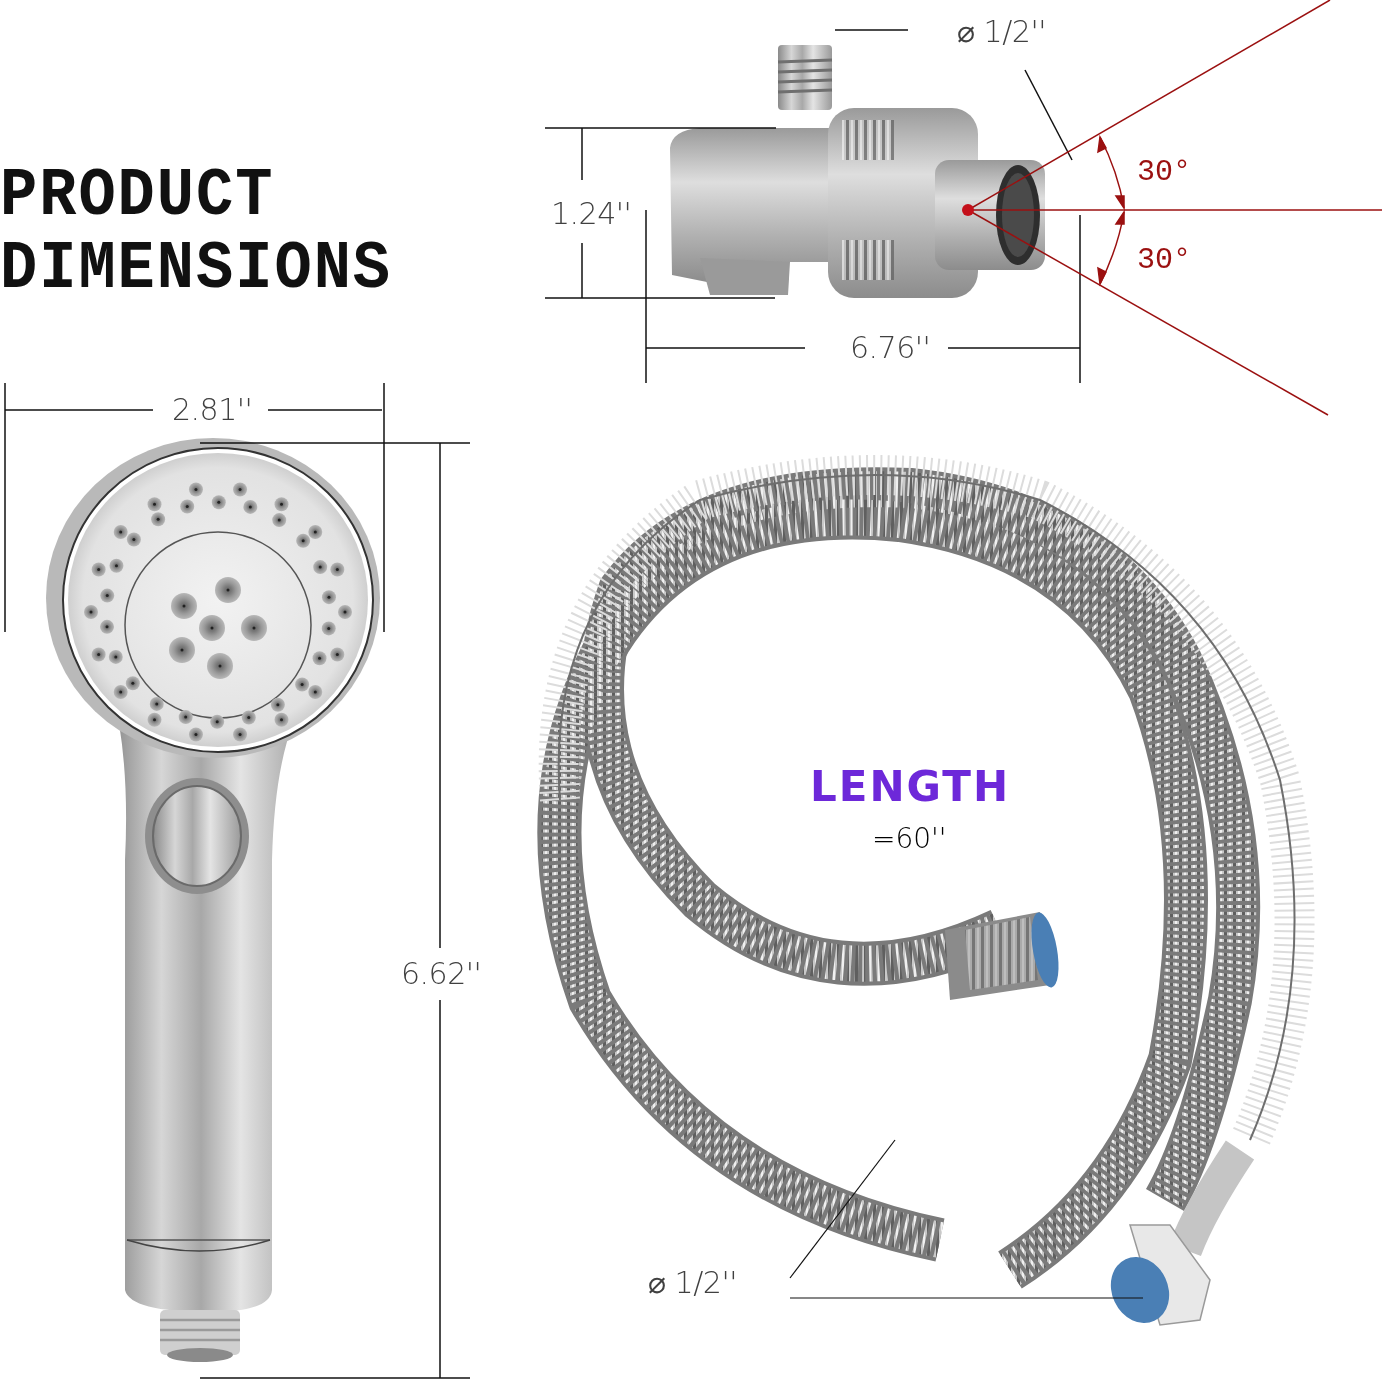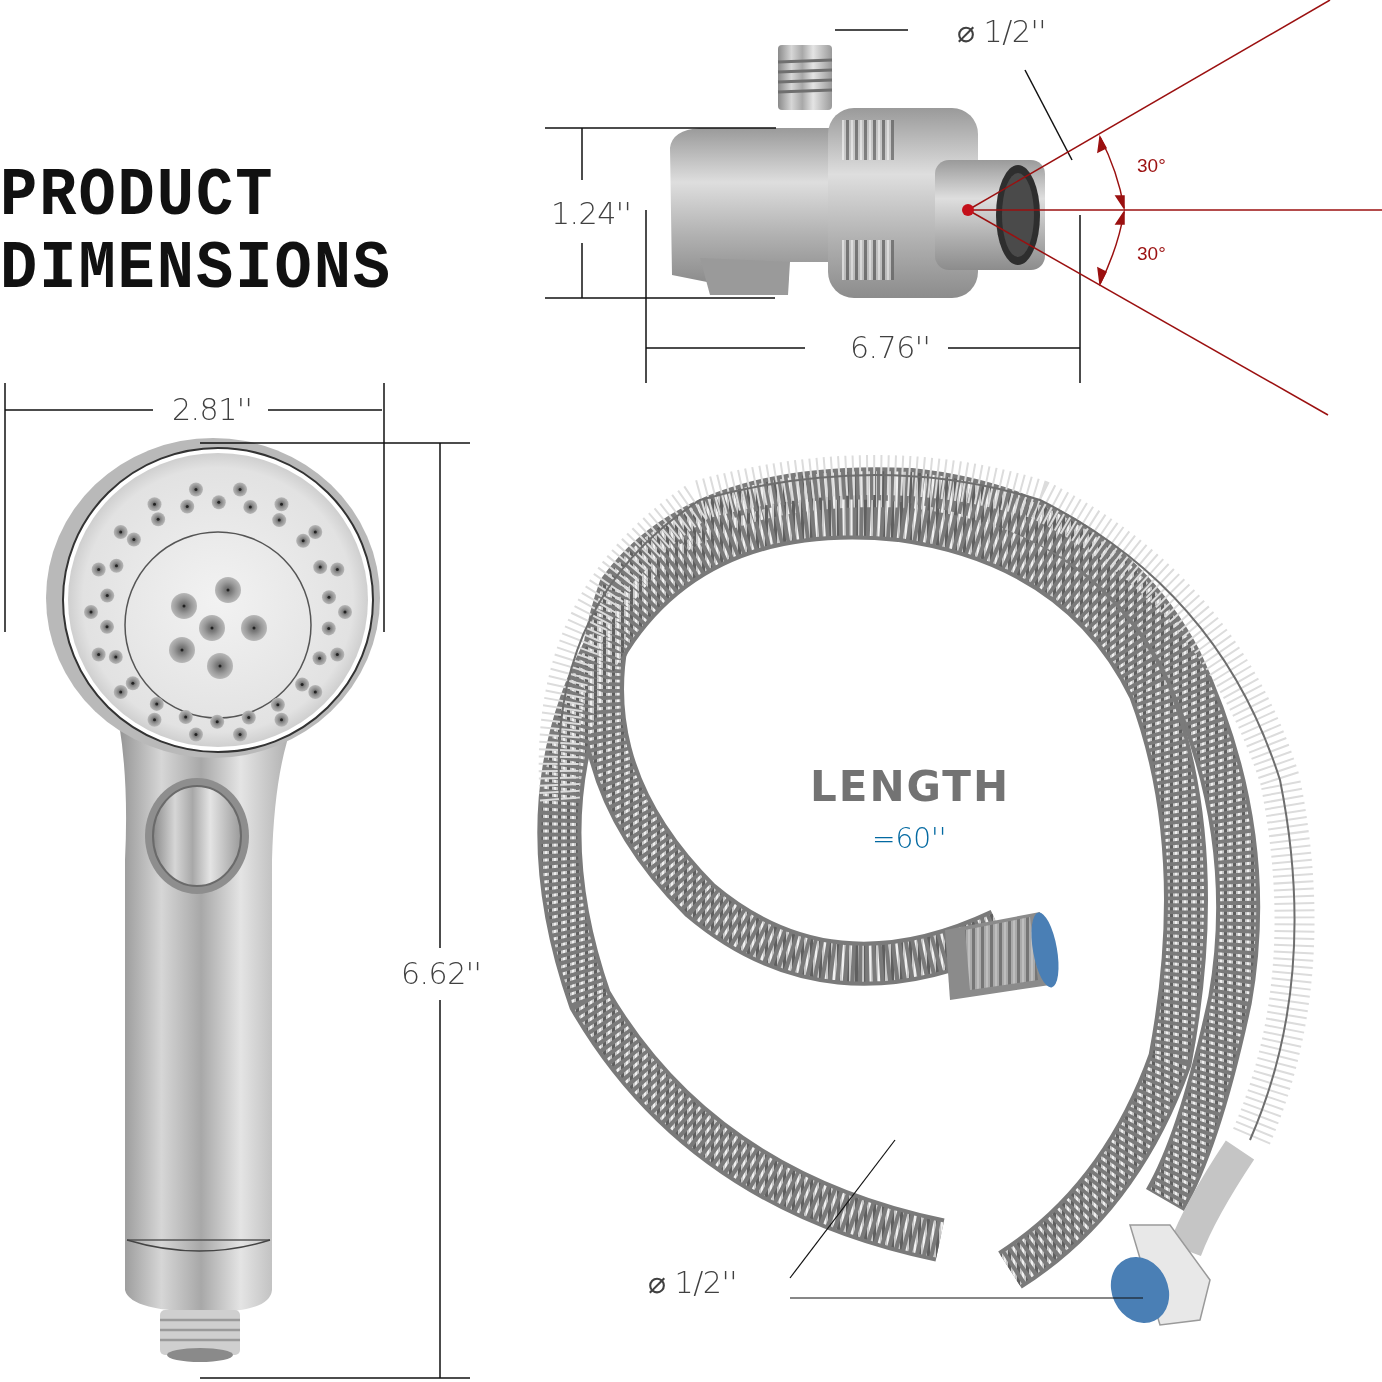--- a/index.html
+++ b/index.html
@@ -1,22 +1,22 @@
 <!DOCTYPE html>
 <html><head>
 <meta charset="utf-8">
 <style>
   html, body { margin: 0; padding: 0; background: #ffffff; }
   body { width: 1382px; height: 1382px; position: relative; overflow: hidden; font-family: "Liberation Sans", sans-serif; }
   .abs { position: absolute; }
   .title { font-family: "Liberation Mono", monospace; font-weight: bold; font-size: 62px; line-height: 66px; color: #111; letter-spacing: 2px; transform: scaleY(1.1); transform-origin: top left; }
   .dim { font-family: "DejaVu Sans", sans-serif; font-size: 30px; color: #404040; font-weight: 300; letter-spacing: -0.5px; white-space: nowrap; }
-  .angle { font-family: Liberation Sans, sans-serif; font-size: 19px; color: #9b1010; }
-  .length-title { font-family: "DejaVu Sans", sans-serif; font-weight: bold; font-size: 42px; color: #737373; letter-spacing: 2px; }
-  .length-val { font-family: "DejaVu Sans", sans-serif; font-size: 28px; color: #0369a1; font-weight: 300; }
+  .angle { font-family: Liberation Mono, monospace; font-size: 30px; color: #9b1010; }
+  .length-title { font-family: "DejaVu Sans", sans-serif; font-weight: bold; font-size: 42px; color: #6d28d9; letter-spacing: 2px; }
+  .length-val { font-family: "DejaVu Sans", sans-serif; font-size: 28px; color: #000000; font-weight: 300; }
   svg.layer { position: absolute; left: 0; top: 0; }
 </style>
 </head>
 <body>
 
 <svg class="layer" width="1382" height="1382" viewBox="0 0 1382 1382">
   <defs>
     <linearGradient id="metalH" x1="0" x2="1" y1="0" y2="0">
       <stop offset="0" stop-color="#8a8a8a"></stop>
       <stop offset="0.25" stop-color="#d6d6d6"></stop>

